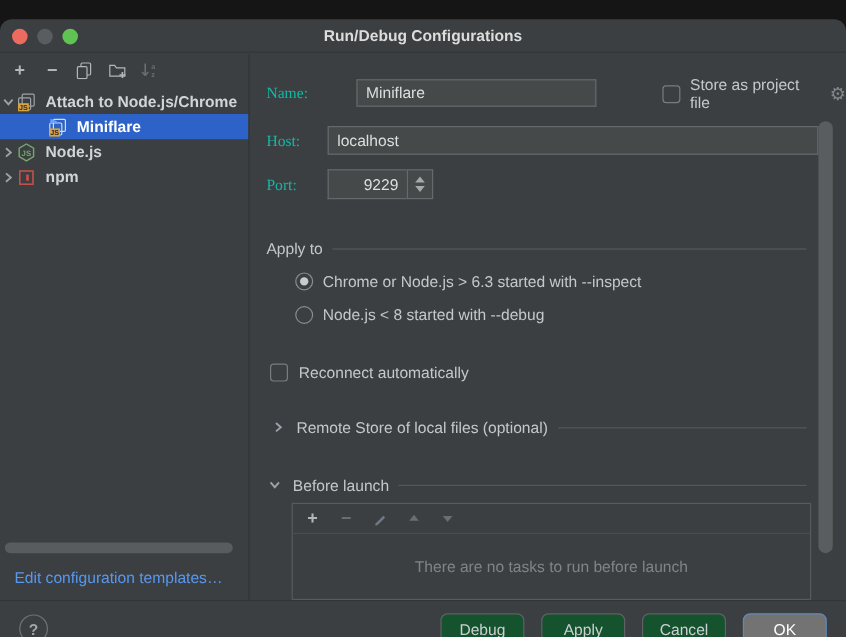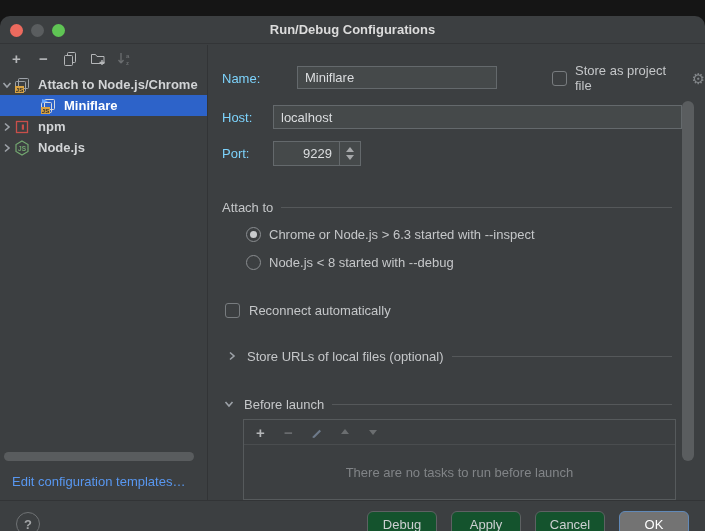--- a/index.html
+++ b/index.html
@@ -32,21 +32,21 @@
   .tree-row.selected { background:#2d63c9; color:#ffffff; }
   .chev { width:14px; height:14px; flex:0 0 14px; display:flex; align-items:center; justify-content:center; }
   .chev svg { stroke:#9da2a8; fill:none; stroke-width:1.6; }
   .t-icon { width:16px; height:16px; flex:0 0 16px; position:relative; }
   .indent { flex:0 0 22px; }
   .hscroll { position:absolute; left:4px; top:407px; width:190px; height:9px; border-radius:5px; background:#595c5e; }
   .tmpl-link { position:absolute; left:12px; top:429px; color:#5897f0; cursor:pointer; }
   
   .main { position:absolute; top:28px; left:208px; width:497px; height:456px; overflow:hidden; }
   .row { position:absolute; display:flex; align-items:center; }
-  .f-label { color:#7dd3fc; }
+  .f-label { color:#14b8a6;font-family:Liberation Serif, serif; }
   .tfield { background:#45494a; border:1px solid #64696c; color:#dcdee0; font-size:13px;
             font-family:"Liberation Sans",sans-serif; padding:0 7px; outline:none; }
   .name-row  { top:22px; left:14px; height:24px; }
   .name-input { position:absolute; left:75px; top:0; width:200px; height:23px; }
   .store-row { top:22px; left:322px; height:24px; gap:8px;padding-left:22px; }
   .host-row  { top:61px; left:14px; height:25px; }
   .host-input { position:absolute; left:51px; top:0; width:409px; height:24px; }
   .port-row  { top:97px; left:14px; height:25px; }
   .port-box { position:absolute; left:51px; top:0; width:88px; height:25px; display:flex; }
   .port-input { width:66px; height:25px; text-align:right; border-right:none; }
@@ -160,40 +160,40 @@
       </div>
 
       <div class="tree-row">
         <span class="chev">
           <svg width="10" height="10" viewBox="0 0 10 10">
               <polyline points="3,1.5 7,5 3,8.5"></polyline>
             </svg>
         </span>
         <span class="t-icon">
           <svg width="16" height="16" viewBox="0 0 16 16">
-              <rect x="2.5" y="2.5" width="11" height="11" fill="none" stroke="#c94f4a" stroke-width="1.3"></rect>
-              <rect x="7.8" y="5.5" width="2.2" height="5.2" fill="#c94f4a"></rect>
-            </svg>
-        </span>
-        <span class="lbl">npm</span>
+              <polygon points="8,1 14,4.5 14,11.5 8,15 2,11.5 2,4.5" fill="none" stroke="#74a870" stroke-width="1.2"></polygon>
+              <text x="8" y="10.6" font-size="6.5" font-weight="bold" fill="#74a870" text-anchor="middle">JS</text>
+            </svg>
+        </span>
+        <span class="lbl">Node.js</span>
       </div>
 
       <div class="tree-row">
         <span class="chev">
           <svg width="10" height="10" viewBox="0 0 10 10">
               <polyline points="3,1.5 7,5 3,8.5"></polyline>
             </svg>
         </span>
         <span class="t-icon">
           <svg width="16" height="16" viewBox="0 0 16 16">
-              <polygon points="8,1 14,4.5 14,11.5 8,15 2,11.5 2,4.5" fill="none" stroke="#74a870" stroke-width="1.2"></polygon>
-              <text x="8" y="10.6" font-size="6.5" font-weight="bold" fill="#74a870" text-anchor="middle">JS</text>
-            </svg>
-        </span>
-        <span class="lbl">Node.js</span>
+              <rect x="2.5" y="2.5" width="11" height="11" fill="none" stroke="#c94f4a" stroke-width="1.3"></rect>
+              <rect x="7.8" y="5.5" width="2.2" height="5.2" fill="#c94f4a"></rect>
+            </svg>
+        </span>
+        <span class="lbl">npm</span>
       </div>
     </div>
 
     <div class="hscroll"></div>
     <div class="tmpl-link">Edit configuration templates…</div>
   </div>
 
   <div class="main">
 
     <div class="row name-row">
@@ -217,21 +217,21 @@
       <span class="port-box">
         <input class="tfield port-input" value="9229" style="">
         <span class="stepper">
           <span class="tri-up"></span>
           <span class="tri-down"></span>
         </span>
       </span>
     </div>
 
     <div class="sect attach-sect">
-      <span>Attach to</span>
+      <span>Apply to</span>
       <span class="line"></span>
     </div>
 
     <div class="row radio-row1">
       <span class="radio sel"></span>
       <span>Chrome or Node.js &gt; 6.3 started with --inspect</span>
     </div>
     <div class="row radio-row2">
       <span class="radio"></span>
       <span>Node.js &lt; 8 started with --debug</span>
@@ -241,21 +241,21 @@
       <span class="checkbox"></span>
       <span>Reconnect automatically</span>
     </div>
 
     <div class="sect remote-sect">
       <span class="chev">
         <svg width="10" height="10" viewBox="0 0 10 10">
             <polyline points="3,1.5 7,5 3,8.5"></polyline>
           </svg>
       </span>
-      <span>Store URLs of local files (optional)</span>
+      <span>Remote Store of local files (optional)</span>
       <span class="line"></span>
     </div>
 
     <div class="sect before-sect">
       <span class="chev">
         <svg width="10" height="10" viewBox="0 0 10 10">
             <polyline points="1.5,3 5,7 8.5,3"></polyline>
           </svg>
       </span>
       <span>Before launch</span>

